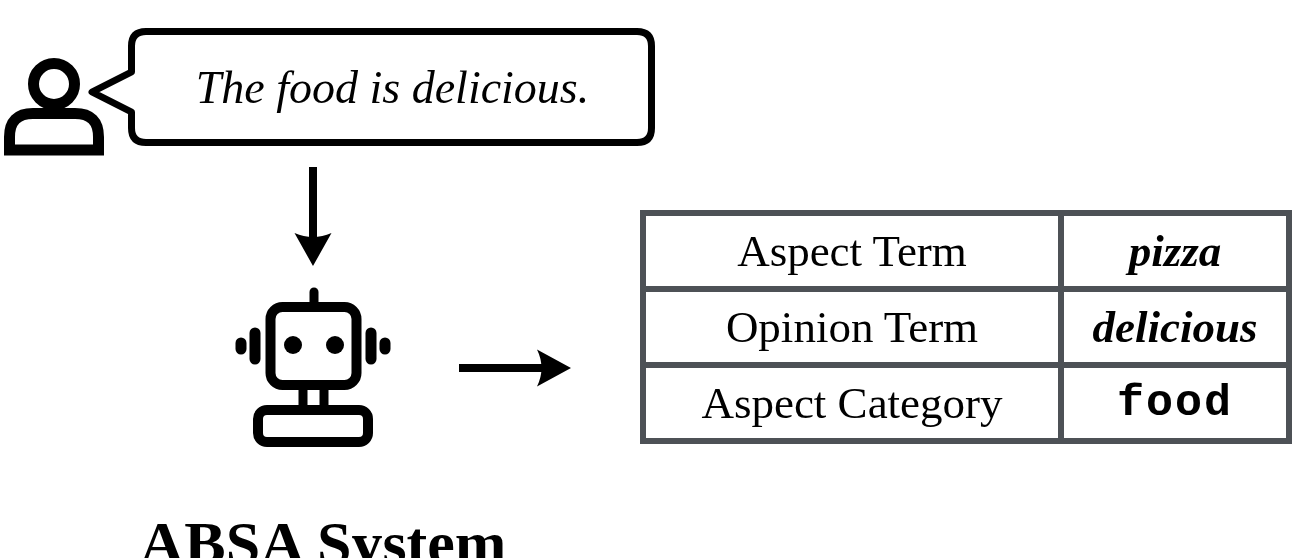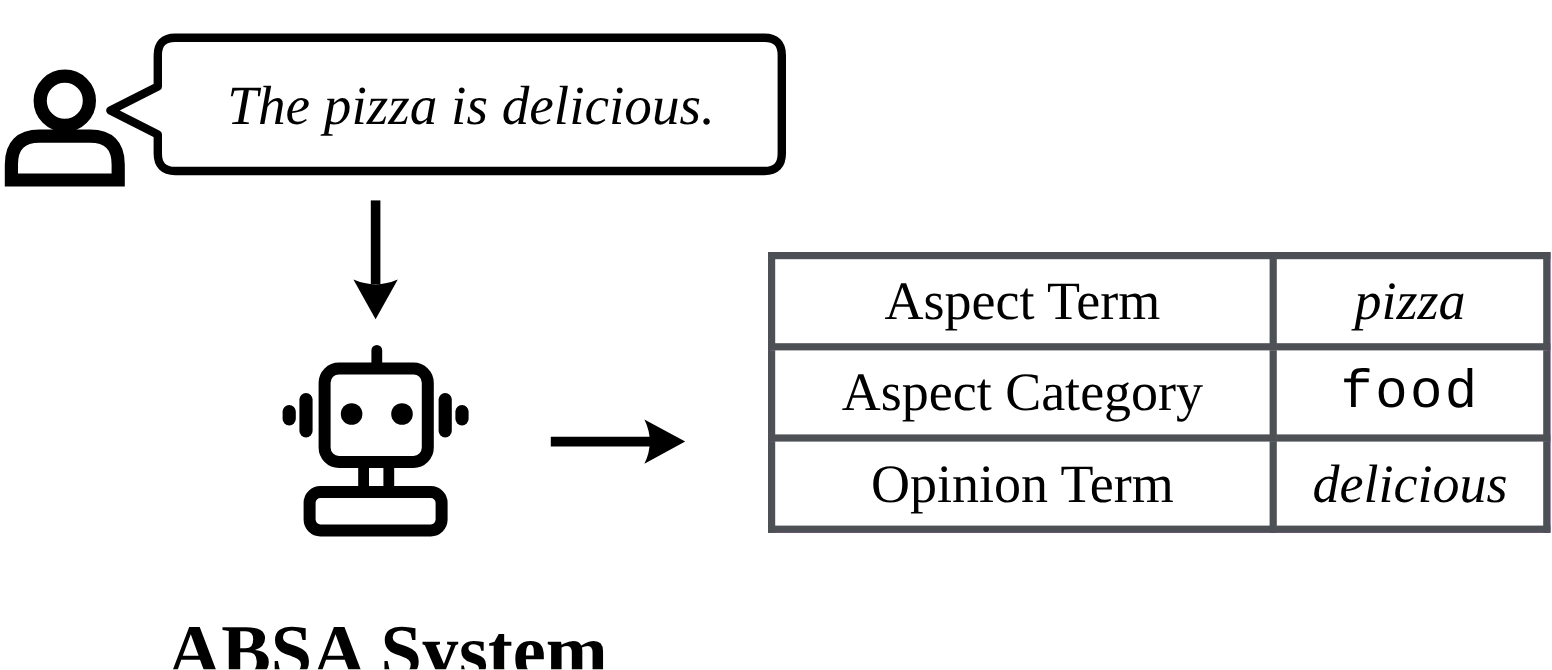--- a/index.html
+++ b/index.html
@@ -49,21 +49,21 @@
     border: 6px solid #4d5156;
     background: #ffffff;
     text-align: center;
     vertical-align: middle;
     height: 70px;
     font-size: 45px;
     padding: 0 8px;
     box-sizing: content-box;
   }
   td.col-label { width: 396px; }
-  td.col-value { width: 206px; }
+  td.col-value { width: 206px; font-weight: bold; }
   .val-italic { font-style: italic; }
   .val-mono {
     font-family: "Liberation Mono", "DejaVu Sans Mono", monospace;
     font-size: 42px;
     letter-spacing: 2px;
   }
 </style>
 </head>
 <body>
 
@@ -96,34 +96,34 @@
       <line x1="385" y1="343" x2="385" y2="349" stroke="#000" stroke-width="11" stroke-linecap="round"></line>
       <rect x="258" y="410" width="110" height="32" rx="9" stroke="#000" stroke-width="10" fill="#ffffff"></rect>
     </g>
 
     <g>
       <line x1="459" y1="368" x2="542" y2="368" stroke="#000" stroke-width="8"></line>
       <path d="M 571,368 L 537,349.5 Q 546,368 537,386.5 Z" fill="#000"></path>
     </g>
   </svg>
 
-  <div class="bubble-text">The pizza is delicious.</div>
+  <div class="bubble-text">The food is delicious.</div>
 
   <div class="system-label">ABSA System</div>
 
   <table class="output-table">
     <tbody>
       <tr>
         <td class="col-label">Aspect Term</td>
         <td class="col-value val-italic">pizza</td>
       </tr>
       <tr>
+        <td class="col-label">Opinion Term</td>
+        <td class="col-value val-italic">delicious</td>
+      </tr>
+      <tr>
         <td class="col-label">Aspect Category</td>
         <td class="col-value val-mono">food</td>
-      </tr>
-      <tr>
-        <td class="col-label">Opinion Term</td>
-        <td class="col-value val-italic">delicious</td>
       </tr>
     </tbody>
   </table>
 
 </div>
 
 </body></html>

